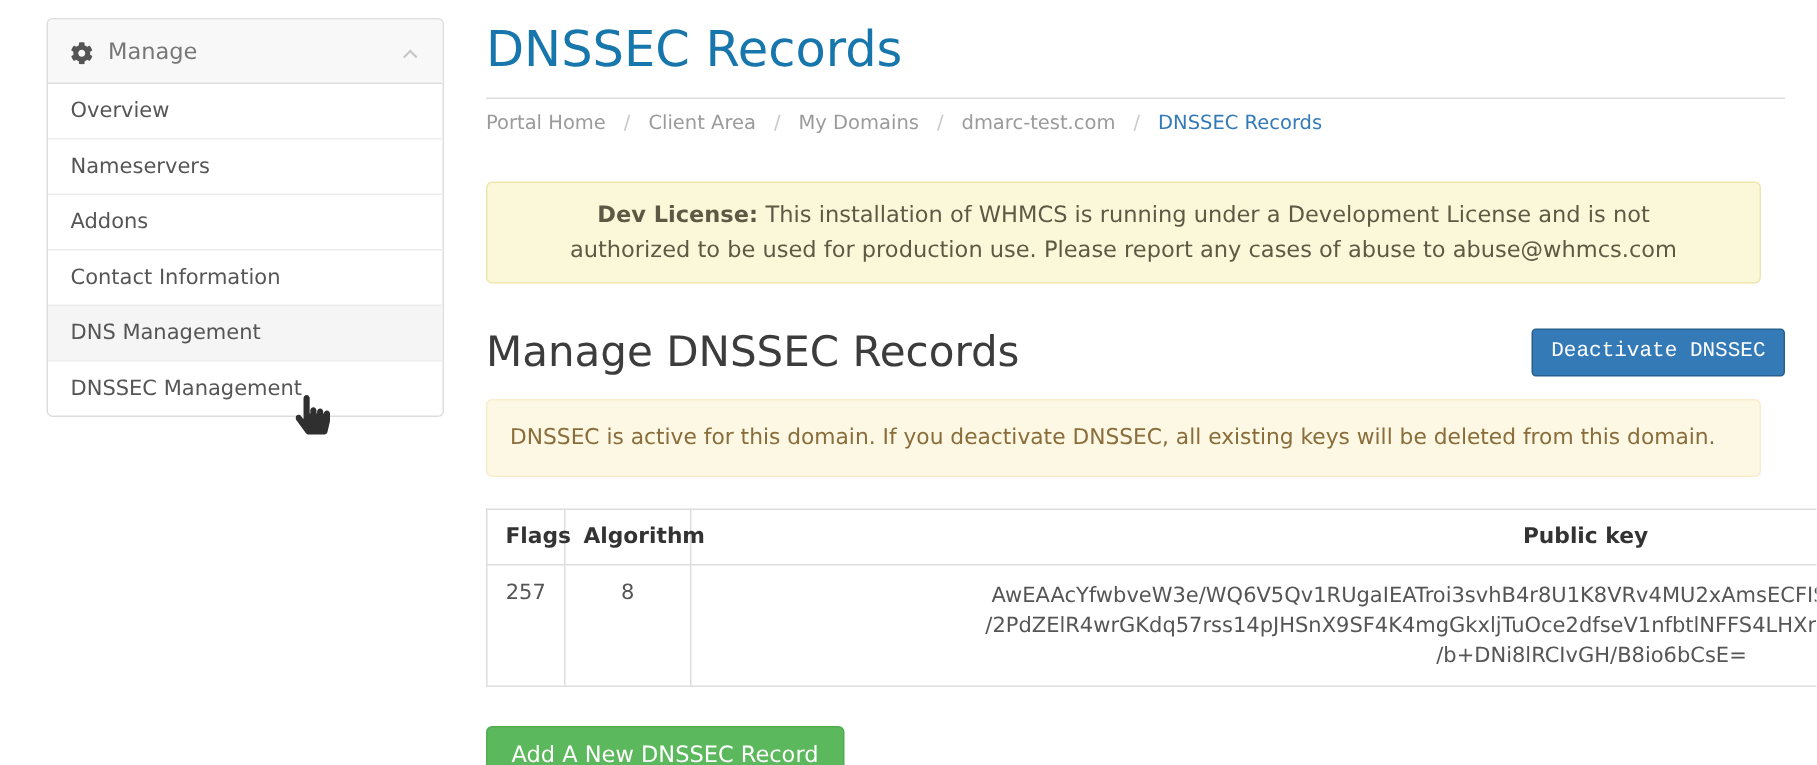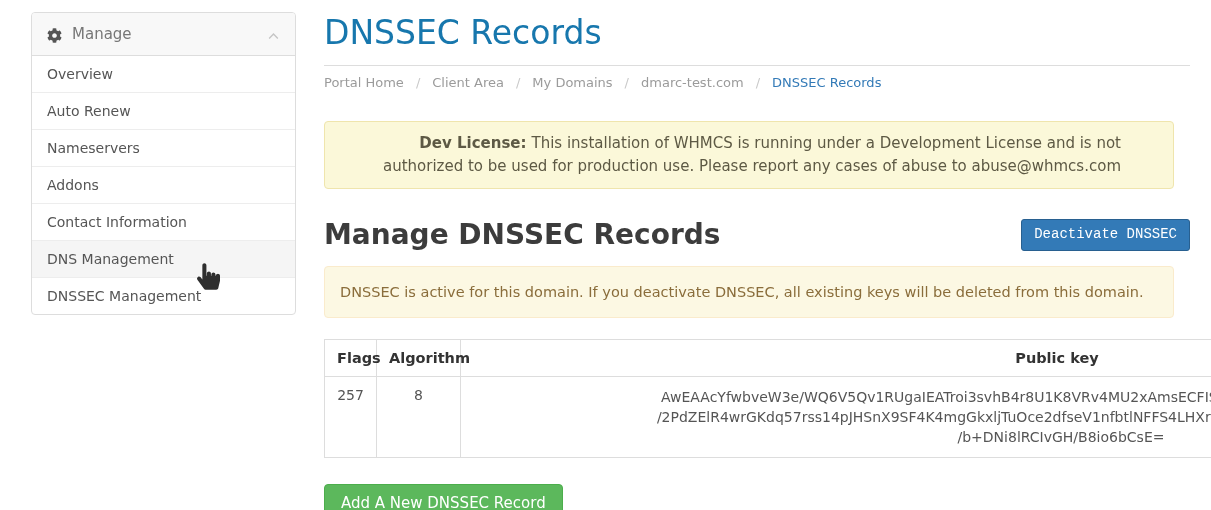--- a/index.html
+++ b/index.html
@@ -22,25 +22,25 @@
 
   
   .main{width:866px;margin-left:28px;flex-shrink:0}
   .page-title{font-size:33px;font-weight:400;color:#1777ad;margin:0;line-height:1.3;padding-bottom:10px;border-bottom:1px solid #ddd}
   .breadcrumb{margin-top:9px;font-size:13px;display:flex;gap:12px;align-items:center}
   .breadcrumb .crumb{color:#9b9b9b;cursor:pointer}
   .breadcrumb .crumb.active{color:#337ab7}
   .breadcrumb .sep{color:#c9c9c9}
 
   .dev-notice{margin-top:31px;margin-right:16px;background:#fbf8d9;border:1px solid #efe5ad;border-radius:4px;
-    text-align:right;padding:10px 52px;font-size:15px;color:#5d5944;line-height:1.55}
+    text-align:center;padding:10px 52px;font-size:15px;color:#5d5944;line-height:1.55}
   .dev-notice b{margin-right:5px}
 
   .section-head{margin-top:30px;margin-right:0;display:flex;justify-content:space-between;align-items:flex-start}
-  .section-title{font-size:28px;font-weight:700;color:#3c3c3c;margin:0;line-height:1.15}
+  .section-title{font-size:28px;font-weight:400;color:#3c3c3c;margin:0;line-height:1.15}
   .btn-deactivate{background:#337ab7;border:1px solid #286090;color:#fff;font-size:14px;padding:5px 12px;border-radius:3px;cursor:pointer;font-family:Liberation Mono, monospace;line-height:1.4}
 
   .alert-warning{margin-top:14px;margin-right:16px;background:#fcf8e3;border:1px solid #faebcc;color:#8a6d3b;border-radius:4px;padding:15px;font-size:14.5px;line-height:1.4}
 
   .records-table{margin-top:21px;border-collapse:collapse;table-layout:fixed;width:1330px;background:#fff}
   .records-table th,.records-table td{border:1px solid #ddd;text-align:center;vertical-align:top}
   .records-table th{padding:10px 12px;font-size:14.5px;font-weight:700;color:#333;white-space:nowrap}
   .records-table td{padding:10px 12px;font-size:14px;color:#555}
   .records-table td.key-cell{padding-left:20px}
   .key-line{white-space:nowrap;line-height:20px}
@@ -62,21 +62,20 @@
           </svg>
       </span>
       <span>Manage</span>
       <span class="chev">
         <svg width="13" height="13" viewBox="0 0 24 24">
             <path d="M4 15.5l8-8 8 8" fill="none" stroke="#c5c5c5" stroke-width="2.6"></path>
           </svg>
       </span>
     </div>
     <div class="sidebar-item">Overview</div>
-    <div class="sidebar-item">Auto Renew</div>
     <div class="sidebar-item">Nameservers</div>
     <div class="sidebar-item">Addons</div>
     <div class="sidebar-item">Contact Information</div>
     <div class="sidebar-item hovered">DNS Management</div>
     <div class="sidebar-item">DNSSEC Management</div>
   </div>
 
   <div class="main">
     <h1 class="page-title">DNSSEC Records</h1>
 

